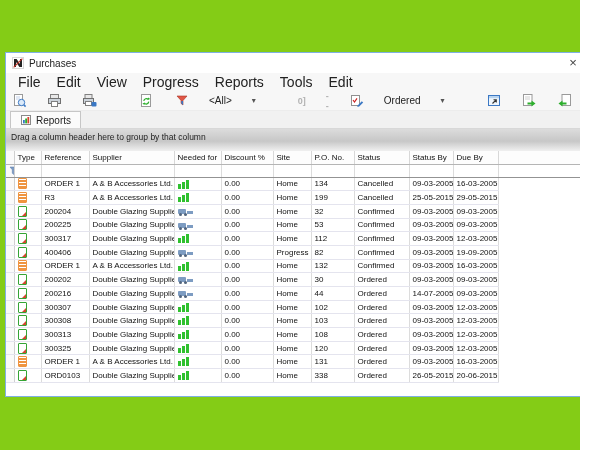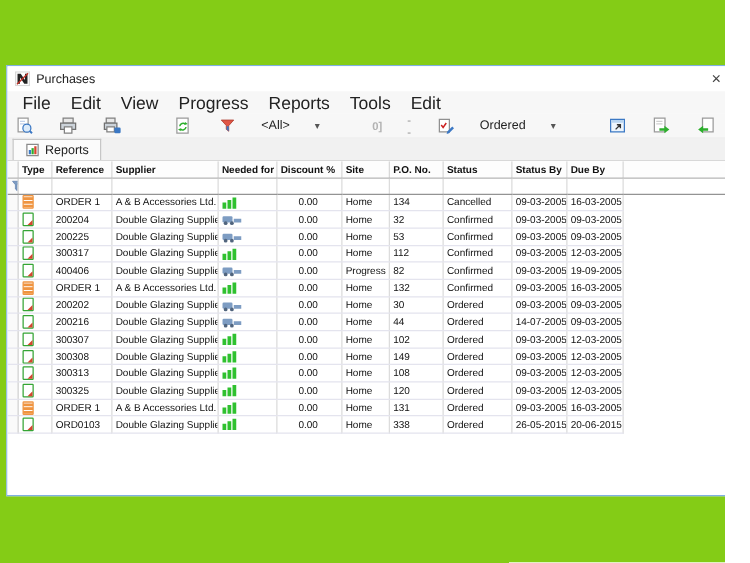--- a/index.html
+++ b/index.html
@@ -25,29 +25,29 @@
   .tabbar{height:18px;background:#f1f1f1;display:flex;align-items:flex-end;padding:0 0 0 4px;flex:0 0 auto;border-bottom:1px solid #d8d8d8;}
   .tab{display:inline-flex;align-items:center;gap:4px;height:17px;padding:0 9px;background:#fbfbfb;
     border:1px solid #c6c6c6;border-bottom:none;font-size:10px;color:#222;}
   
   .grouppanel{height:22px;background:linear-gradient(180deg,#dcdcdc,#c7c7c7 55%,#f0f0f0);
     padding:3px 5px;font-size:8.5px;color:#222;flex:0 0 auto;}
   
   .grid{position:relative;flex:1;overflow:hidden;background:#fff;}
   table{border-collapse:collapse;table-layout:fixed;width:576px;font-size:8px;color:#111;}
   th,td{overflow:hidden;white-space:nowrap;vertical-align:middle;padding:0 3px;}
-  thead th{height:13px;font-size:8px;font-weight:bold;text-align:left;background:#fdfdfd;
+  thead th{height:13px;font-size:8px;font-weight:normal;text-align:left;background:#fdfdfd;
     border-right:1px solid #d8d8d8;border-bottom:1px solid #b5b5b5;}
   thead th.c-fill{border-right:none;background:#fdfdfd;}
   .filterrow td{height:13px;background:#fff;border-right:1px solid #dcdcdc;border-bottom:1px solid #939393;}
   .filterrow td.c-fill{border-right:none;border-bottom:1px solid #939393;}
   tbody td{height:13.7px;border-right:1px solid #dcdcdc;border-bottom:1px solid #e4e4ee;}
   tbody td.c-fill{border:none;}
   td.c-sel,th.c-sel{background:#fafafa;border-right:1px solid #d0d0d0;}
-  .c-disc{text-align:center;padding-right:4px;}
+  .c-disc{text-align:left;padding-right:4px;}
   .hdr-status{display:flex;align-items:center;justify-content:space-between;gap:36px;}
   .sortglyph{font-size:7px;color:#555;padding-right:1px;}
   
   .ticon{display:inline-block;width:9px;height:11px;vertical-align:middle;}
   .t-orange{border:1px solid var(--icon-orange,#ef9440);border-radius:1px;
     background:repeating-linear-gradient(180deg,#fff 0 1px,var(--icon-orange,#ef9440) 1px 3px);}
   .t-green{border:1px solid var(--icon-green,#35a435);border-radius:1px;background:#fff;position:relative;}
   .t-green::after{content:"";position:absolute;right:0;bottom:0;
     border-left:4px solid transparent;border-bottom:4px solid var(--icon-red,#d5452f);}
   
@@ -224,20 +224,23 @@
               <rect x="1.5" y="1.5" width="9" height="9" fill="#fff" stroke="#8a8a8a"></rect>
               <rect x="3" y="6" width="1.8" height="3.4" fill="#3b78c4"></rect>
               <rect x="5.2" y="4.5" width="1.8" height="4.9" fill="#2daf2d"></rect>
               <rect x="7.4" y="3" width="1.8" height="6.4" fill="#d5452f"></rect>
             </svg>
           </span>
         <span>Reports</span>
       </span>
     </div>
 
+    <div class="grouppanel">
+      <span>Drag a column header here to group by that column</span>
+    </div>
 
     <div class="grid">
       <table>
         <colgroup>
           <col style="width:8px">
             <col style="width:27px">
             <col style="width:48px">
             <col style="width:85px">
           <col style="width:47px">
             <col style="width:52px">
@@ -295,20 +298,34 @@
     <td class="c-disc">0.00</td>
     <td>Home</td>
     <td>134</td>
     <td>Cancelled</td>
     <td>09-03-2005</td>
     <td>16-03-2005</td>
     <td class="c-fill"></td>
   </tr>
             <tr>
     <td class="c-sel"></td>
+    <td><span class="ticon t-orange"></span></td>
+    <td>R3</td>
+    <td>A &amp; B Accessories Ltd.</td>
+    <td><span class="nficon nf-chart"></span></td>
+    <td class="c-disc">0.00</td>
+    <td>Home</td>
+    <td>199</td>
+    <td>Cancelled</td>
+    <td>25-05-2015</td>
+    <td>29-05-2015</td>
+    <td class="c-fill"></td>
+  </tr>
+            <tr>
+    <td class="c-sel"></td>
     <td><span class="ticon t-green"></span></td>
     <td>200204</td>
     <td>Double Glazing Suppliers</td>
     <td><span class="nficon nf-truck"></span></td>
     <td class="c-disc">0.00</td>
     <td>Home</td>
     <td>32</td>
     <td>Confirmed</td>
     <td>09-03-2005</td>
     <td>09-03-2005</td>
@@ -413,21 +430,21 @@
     <td class="c-fill"></td>
   </tr>
             <tr>
     <td class="c-sel"></td>
     <td><span class="ticon t-green"></span></td>
     <td>300308</td>
     <td>Double Glazing Suppliers</td>
     <td><span class="nficon nf-chart"></span></td>
     <td class="c-disc">0.00</td>
     <td>Home</td>
-    <td>149</td>
+    <td>103</td>
     <td>Ordered</td>
     <td>09-03-2005</td>
     <td>12-03-2005</td>
     <td class="c-fill"></td>
   </tr>
             <tr>
     <td class="c-sel"></td>
     <td><span class="ticon t-green"></span></td>
     <td>300313</td>
     <td>Double Glazing Suppliers</td>

